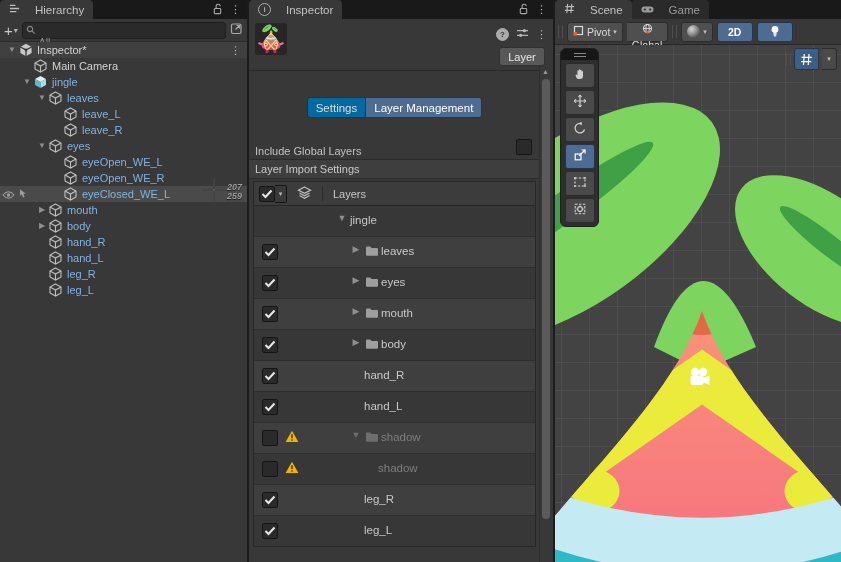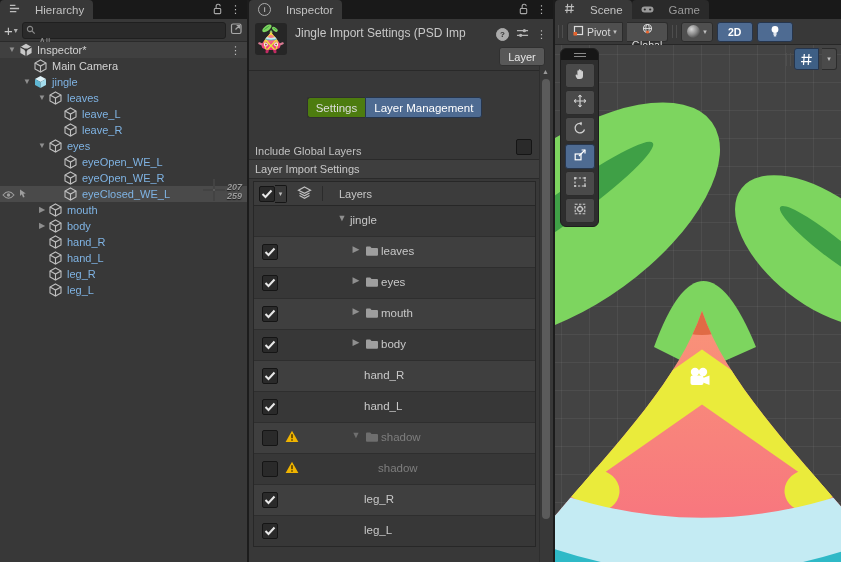--- a/index.html
+++ b/index.html
@@ -43,31 +43,31 @@
   .i-header{position:absolute;top:19px;left:0;right:0;height:51px;background:#383838;border-bottom:1px solid #292929;}
   .thumb{position:absolute;left:6px;top:4px;width:32px;height:32px;background:#262626;border-radius:3px;overflow:hidden;}
   .i-title{position:absolute;left:46px;top:7px;right:62px;font-size:12px;color:#c8c8c8;white-space:nowrap;overflow:hidden;}
   .i-title-icons{position:absolute;right:6px;top:6px;display:flex;gap:7px;align-items:center;}
   .circle-ic{width:11px;height:11px;border-radius:50%;border:1px solid #ababab;color:#ababab;
              font-size:8px;font-weight:bold;display:flex;align-items:center;justify-content:center;}
   .circle-ic.filled{background:#ababab;color:#333;border-color:#ababab;}
   .open-btn{position:absolute;right:8px;top:28px;width:44px;height:17px;background:#585858;border:1px solid #303030;
             border-radius:3px;color:#e8e8e8;font-size:11px;display:flex;align-items:center;justify-content:center;}
   .mode-tabs{position:absolute;top:97px;left:0;right:13px;display:flex;justify-content:center;}
-  .mode-tab{height:19px;padding:0 8px;font-size:11.5px;display:flex;align-items:center;background:#4d7c0f;color:#ddd;}
+  .mode-tab{height:19px;padding:0 8px;font-size:11.5px;display:flex;align-items:center;background:#0369a1;color:#ddd;}
   .mode-tab.first{border-radius:3px 0 0 3px;border:1px solid #303030;border-right:none;}
   .mode-tab.active{background:#4e6b92;color:#fff;border:1px solid #26354c;border-radius:0 3px 3px 0;}
   .inc-row{position:absolute;top:139px;left:6px;right:13px;height:16px;font-size:11px;color:#c0c0c0;}
   .inc-cb{position:absolute;left:152px;top:0px;}
   .sec-header{position:absolute;top:159px;left:0;right:13px;height:18px;background:#3e3e3e;
               border-top:1px solid #2a2a2a;border-bottom:1px solid #2a2a2a;font-size:11px;color:#c8c8c8;
               display:flex;align-items:center;padding-left:6px;}
   .layer-table{position:absolute;top:181px;left:4px;right:17px;border:1px solid #272727;background:#373737;}
   .lt-header{height:23px;background:#3c3c3c;border-bottom:1px solid #272727;display:flex;align-items:center;padding:0 5px;}
-  .lt-title{font-size:11px;color:#c8c8c8;margin-left:16px;}
+  .lt-title{font-size:11px;color:#c8c8c8;margin-left:10px;}
   .lt-sep{width:1px;height:15px;background:#2b2b2b;margin-left:10px;}
   .cb{display:inline-block;width:14px;height:14px;background:#2a2a2a;border:1px solid #151515;border-radius:2px;position:relative;}
   .cb svg{position:absolute;left:1px;top:2px;}
   .cb-caret{display:inline-flex;width:11px;height:16px;background:#383838;border:1px solid #151515;border-left:none;
             border-radius:0 2px 2px 0;align-items:center;justify-content:center;font-size:7px;color:#bdbdbd;}
   .l-row{position:relative;height:30px;border-bottom:1px solid #2e2e2e;font-size:11.5px;}
   .l-row:last-child{border-bottom:none;}
   .l-row .cb{position:absolute;left:8px;top:7px;}
   .l-row .warn{position:absolute;left:31px;top:7px;}
   .l-row .arr{top:7px;font-size:9px;}
@@ -367,21 +367,20 @@
         </span>
         <span class="kebab">⋮</span>
       </div>
     </div>
     <div class="i-header">
       <span class="thumb">
         <svg width="32" height="32" viewBox="-150 -215 300 330">
             <use href="#char"></use>
           </svg>
       </span>
-      <span class="i-title">Jingle Import Settings (PSD Imp</span>
       <span class="i-title-icons">
         <span class="circle-ic filled">?</span>
         <span>
           <svg width="13" height="12" viewBox="0 0 14 13">
               <path d="M1,4 H13 M1,9 H13" stroke="#b5b5b5" stroke-width="1.3"></path>
               <circle cx="9" cy="4" r="1.8" fill="#b5b5b5"></circle>
               <circle cx="5" cy="9" r="1.8" fill="#b5b5b5"></circle>
             </svg>
         </span>
         <span class="kebab">⋮</span>

